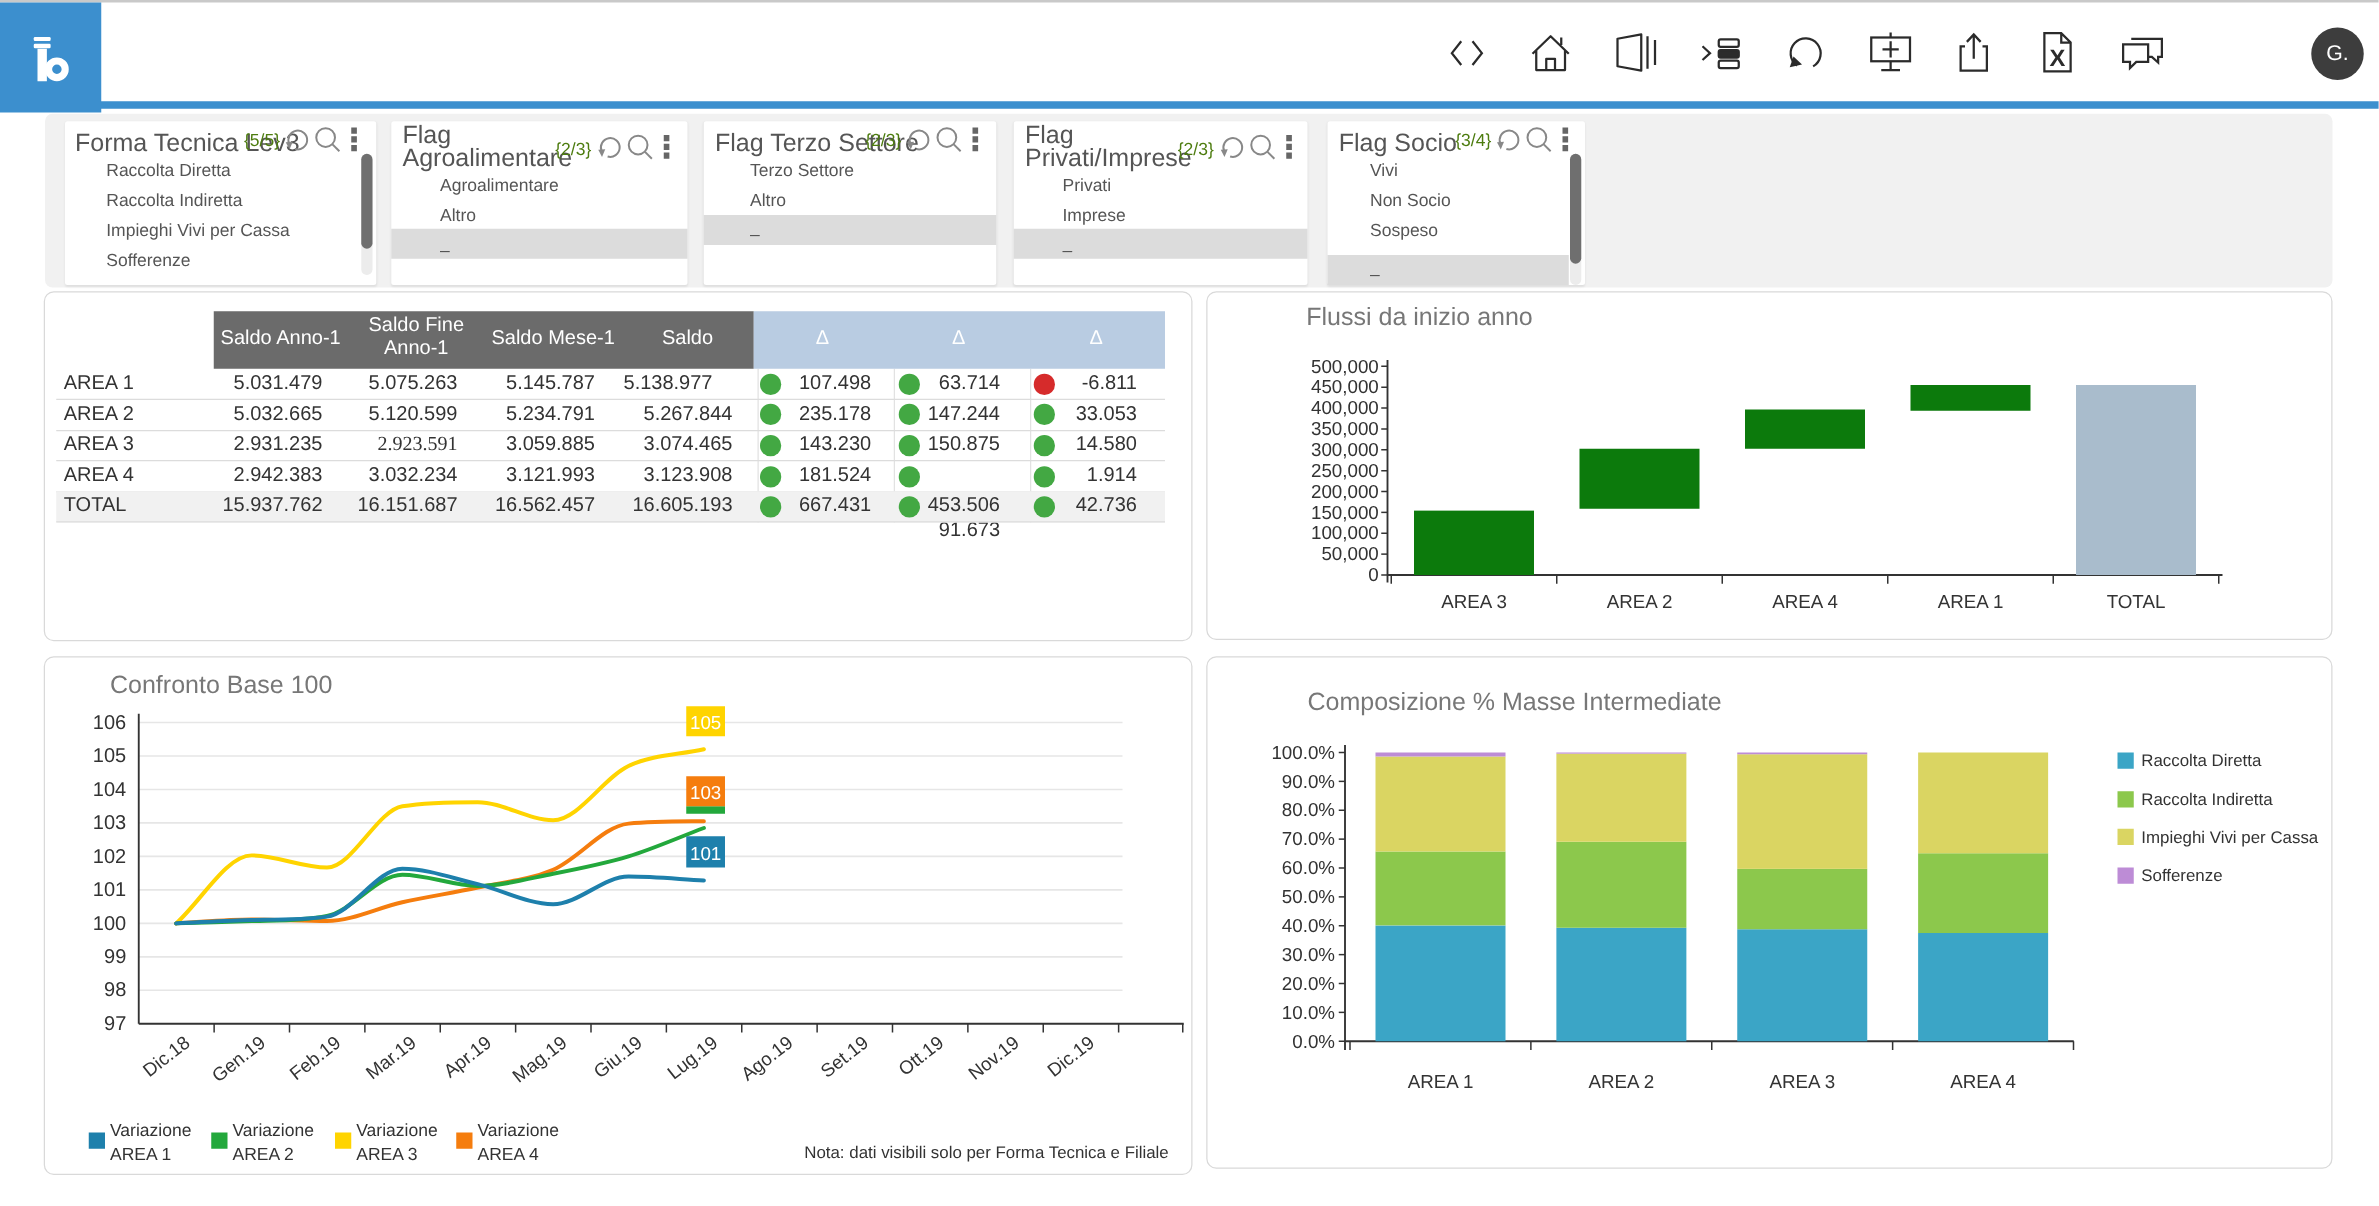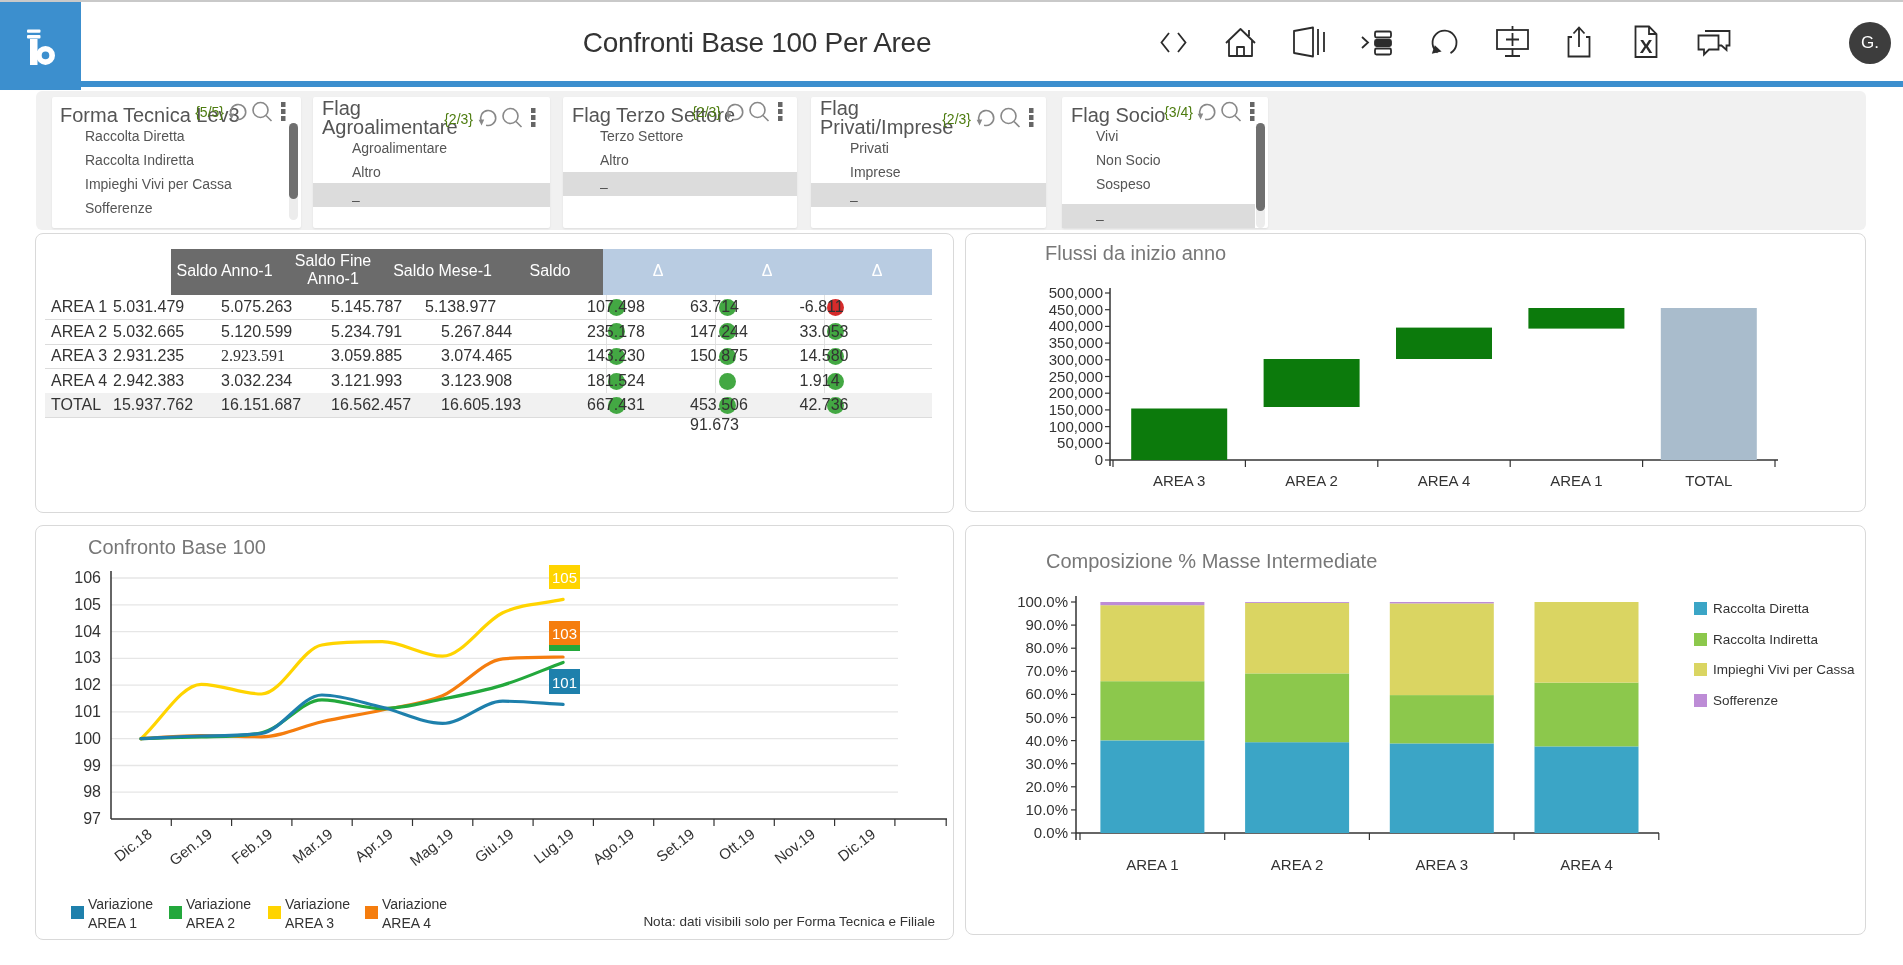--- a/index.html
+++ b/index.html
@@ -27,39 +27,38 @@
 #c2 { left:965px; top:233px; width:901px; height:279px; }
 #c3 { left:35px; top:525px; width:919px; height:415px; }
 #c4 { left:965px; top:525px; width:901px; height:410px; }
 
 .th-gray { left:171px; top:249px; width:432px; height:46px; background:#6b6b6b; }
 .th-blue { left:603px; top:249px; width:329px; height:46px; background:#b9cce2; }
 .thl { position:absolute; color:#fff; font-size:16px; text-align:center; }
 .trow { position:absolute; left:45px; width:887px; height:25px; border-bottom:1px solid #dcdcdc; }
 .tc { position:absolute; font-size:16px; color:#333; top:3px; }
 .tr-lab { left:6px; }
-.num { }
+.num { text-align:right; }
 .dot { position:absolute; width:17px; height:17px; border-radius:50%; top:3.8px; }
 .gdot { background:#43a843; } .rdot { background:#d62b2b; }
 </style>
 </head>
 <body>
 <div id="page">
 <div id="topline" class="abs"></div>
 <div id="header"></div>
 <div id="bluebar" class="abs"></div>
 <div id="logo" class="abs">
   <svg width="81" height="88" viewBox="0 0 81 88">
     <rect x="27" y="27.5" width="13.5" height="3.2" rx="1" fill="#fff"></rect>
     <rect x="27" y="33" width="13.5" height="3.6" rx="1" fill="#fff"></rect>
     <rect x="30" y="37" width="7.5" height="26" fill="#fff"></rect>
     <circle cx="45.5" cy="53.4" r="6.65" fill="none" stroke="#fff" stroke-width="5.7"></circle>
   </svg>
 </div>
-<div id="title" class="abs">Confronti Base 100 Per Aree</div>
 <div id="hicons" class="abs" style="left:1150px;top:20px;">
 <svg width="590" height="45" viewBox="1150 20 590 45" fill="none" stroke="#2b2b2b" stroke-width="1.8">
   <path d="M1169,33 L1161.5,42.5 L1169,52"></path>
   <path d="M1178,33 L1185.5,42.5 L1178,52"></path>
   <path d="M1226,43 L1240.5,29 L1255,43 M1229,40 L1229,56 L1252,56 L1252,40 M1237,56 L1237,47 L1244,47 L1244,56 M1249,30 L1249,36" stroke-linejoin="round"></path>
   <path d="M1294,31 L1313,27.5 L1313,56.5 L1294,53 Z M1318,29 L1318,55 M1324,32 L1324,52" stroke-linejoin="round"></path>
   <path d="M1362,37 L1368,42.5 L1362,48"></path>
   <rect x="1375" y="31.5" width="16" height="6" rx="1.5"></rect>
   <rect x="1375" y="40" width="16" height="6" rx="1.5" fill="#2b2b2b"></rect>
   <rect x="1375" y="48.5" width="16" height="6" rx="1.5"></rect>

